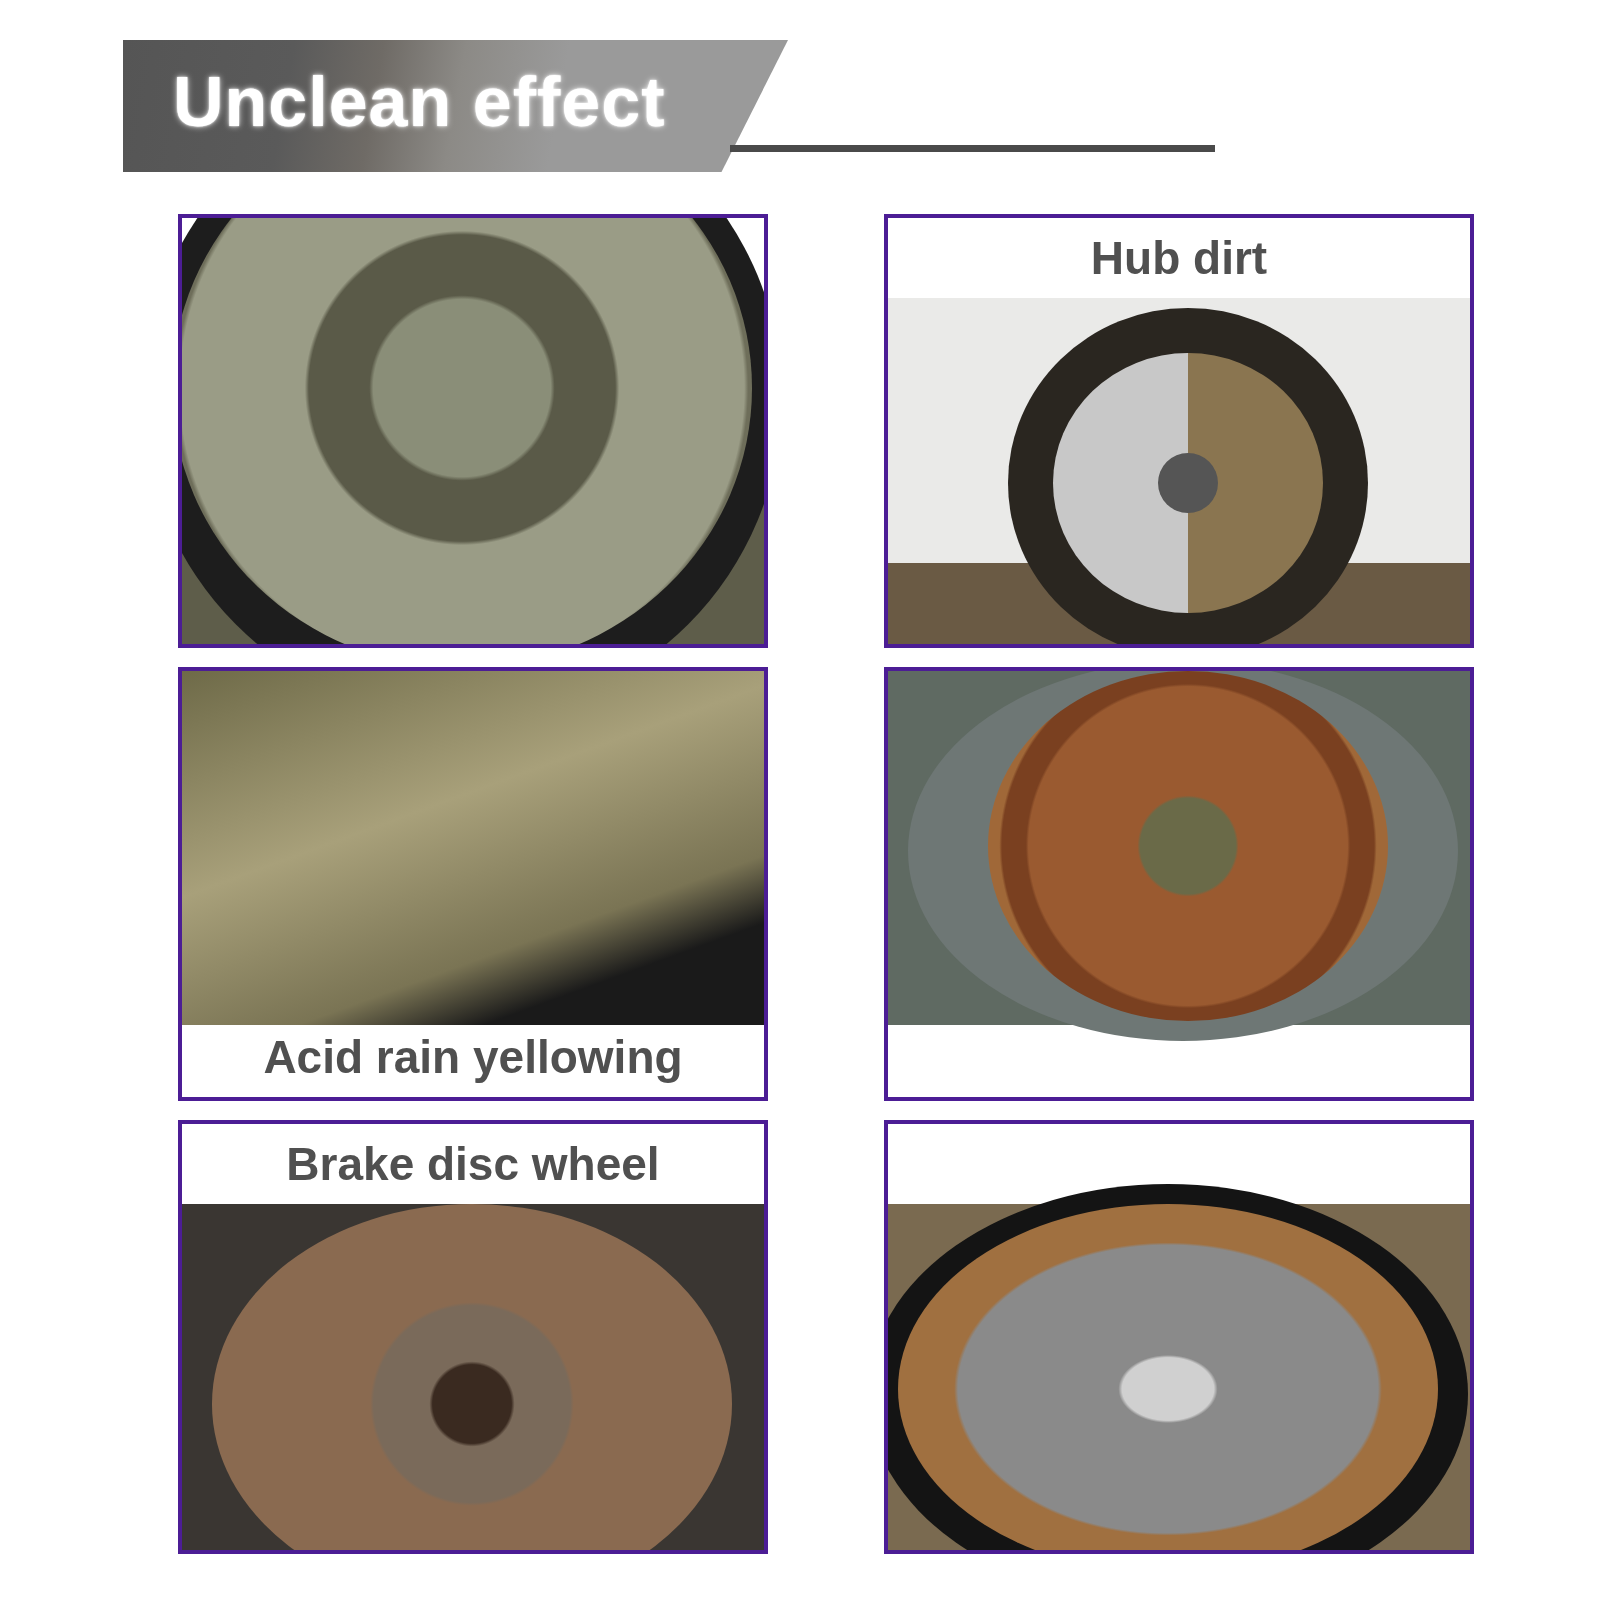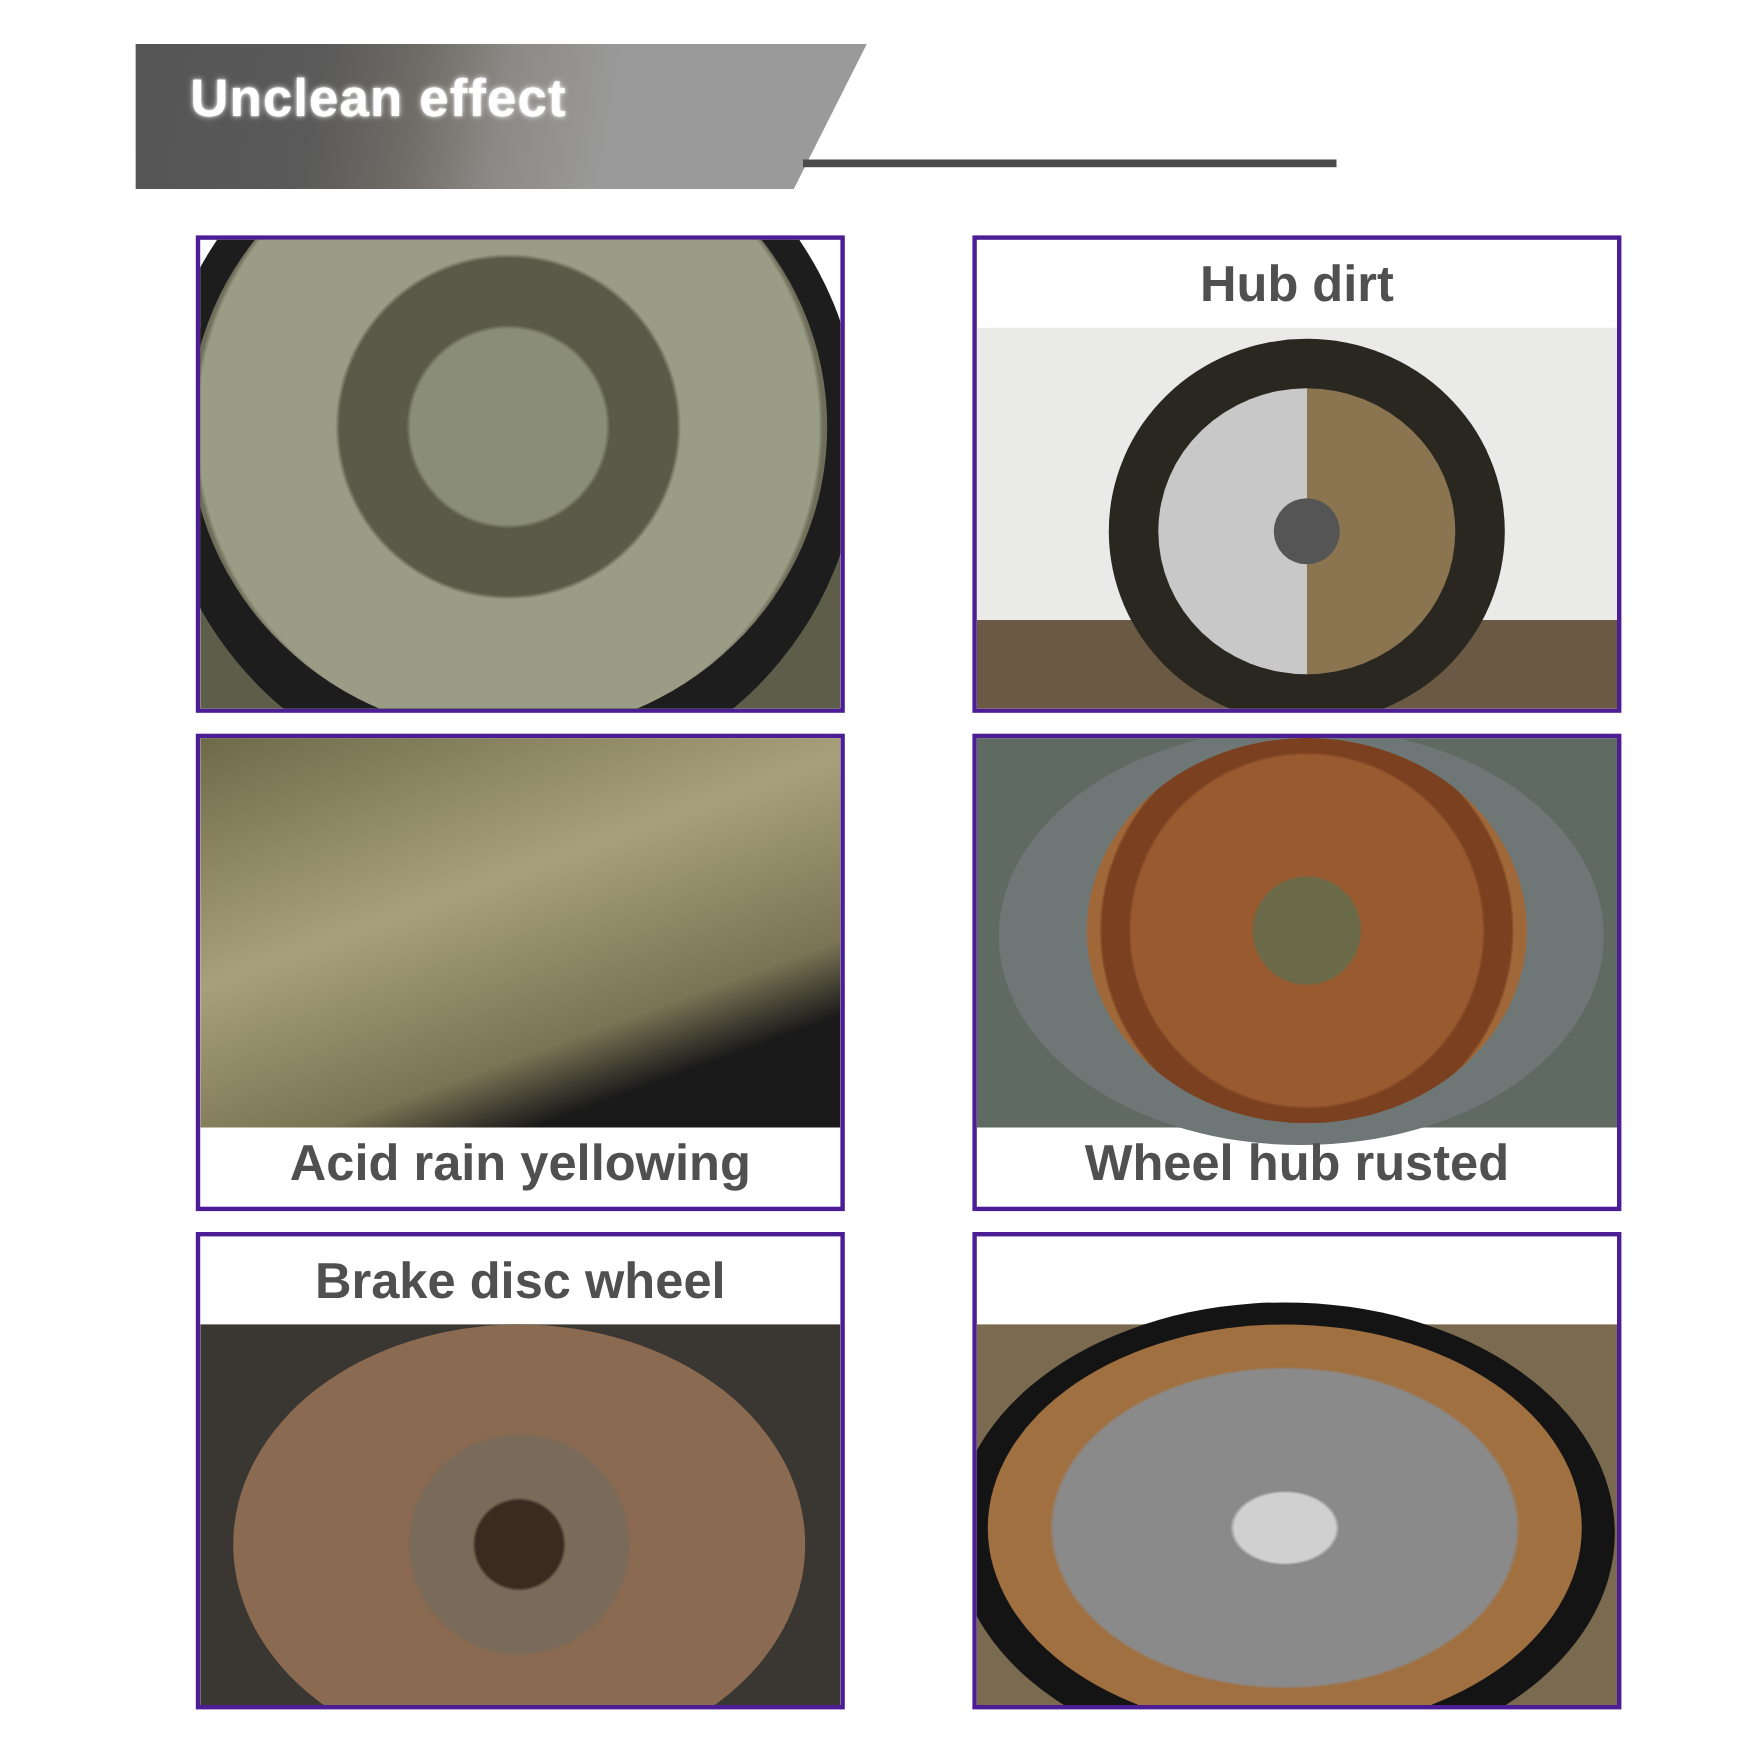--- a/index.html
+++ b/index.html
@@ -1,20 +1,20 @@
 <!DOCTYPE html>
 <html><head>
 <meta charset="utf-8">
 <style>
   html, body { margin:0; padding:0; }
   body { width:1600px; height:1600px; background:#ffffff; position:relative; overflow:hidden; font-family:"Liberation Sans", sans-serif; }
   .banner { position:absolute; left:123px; top:40px; width:665px; height:132px;
     background:linear-gradient(100deg,#555 0%,#5a5a5a 25%,#6f6b66 38%,#8c8a86 50%,#9a9a9a 65%,#9a9a9a 100%);
     clip-path:polygon(0 0,100% 0,90% 100%,0 100%); }
-  .banner-title { position:absolute; left:173px; top:62px; font-size:48px; font-weight:bold; color:#fff;
+  .banner-title { position:absolute; left:173px; top:62px; font-size:70px; font-weight:bold; color:#fff;
     text-shadow:0 0 6px rgba(255,255,255,0.8),0 0 2px #fff; letter-spacing:1px; }
   .banner-line { position:absolute; left:730px; top:145px; width:485px; height:7px; background:#4a4a4a; }
   .card { position:absolute; width:590px; height:434px; border:4px solid #4c1d95; box-sizing:border-box; background:#fff; overflow:hidden; }
   .card .label { position:absolute; left:0; right:0; height:80px; line-height:80px; text-align:center; font-size:46px; font-weight:bold; color:#505050; }
   .card .photo { position:absolute; left:0; right:0; height:354px; }
   .lbl-top .label { top:0; } .lbl-top .photo { top:80px; }
   .lbl-bottom .label { bottom:0; } .lbl-bottom .photo { top:0; }
   .photo .wheel { position:absolute; border-radius:50%; }
 </style>
 </head>
@@ -44,21 +44,20 @@
 <div class="card lbl-bottom" style="left:178px;top:667px;">
   <div class="photo" style="background:linear-gradient(160deg,#6e6a48,#a8a07a 40%,#7a7454 70%,#1a1a1a 82%);"></div>
   <div class="label">Acid rain yellowing</div>
 </div>
 
 <div class="card lbl-bottom" style="left:884px;top:667px;">
   <div class="photo" style="background:#5f6a62;">
     <div class="wheel" style="left:20px;top:-10px;width:550px;height:380px;background:#6e7775;"></div>
     <div class="wheel" style="left:100px;top:0px;width:400px;height:350px;background:radial-gradient(circle,#6a6a48 0 18%,#9a5a30 19% 60%,#7a4020 61% 70%,#a06838 71%);"></div>
   </div>
-  <div class="label">Wheel hub rusted</div>
 </div>
 
 <div class="card lbl-top" style="left:178px;top:1120px;">
   <div class="label">Brake disc wheel</div>
   <div class="photo" style="background:#3a3632;">
     <div class="wheel" style="left:30px;top:0px;width:520px;height:400px;background:radial-gradient(circle,#3a2a20 0 12%,#7a6a5a 13% 30%,#8a6a50 31% 80%,#9a9490 81%);"></div>
   </div>
 </div>
 
 <div class="card lbl-top" style="left:884px;top:1120px;">

